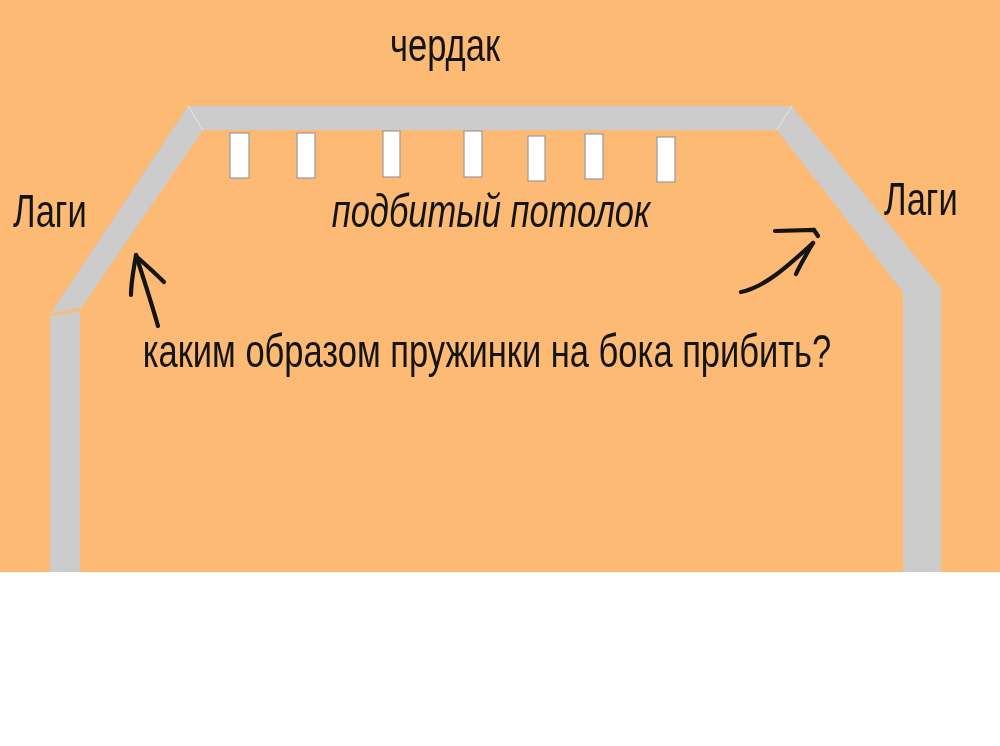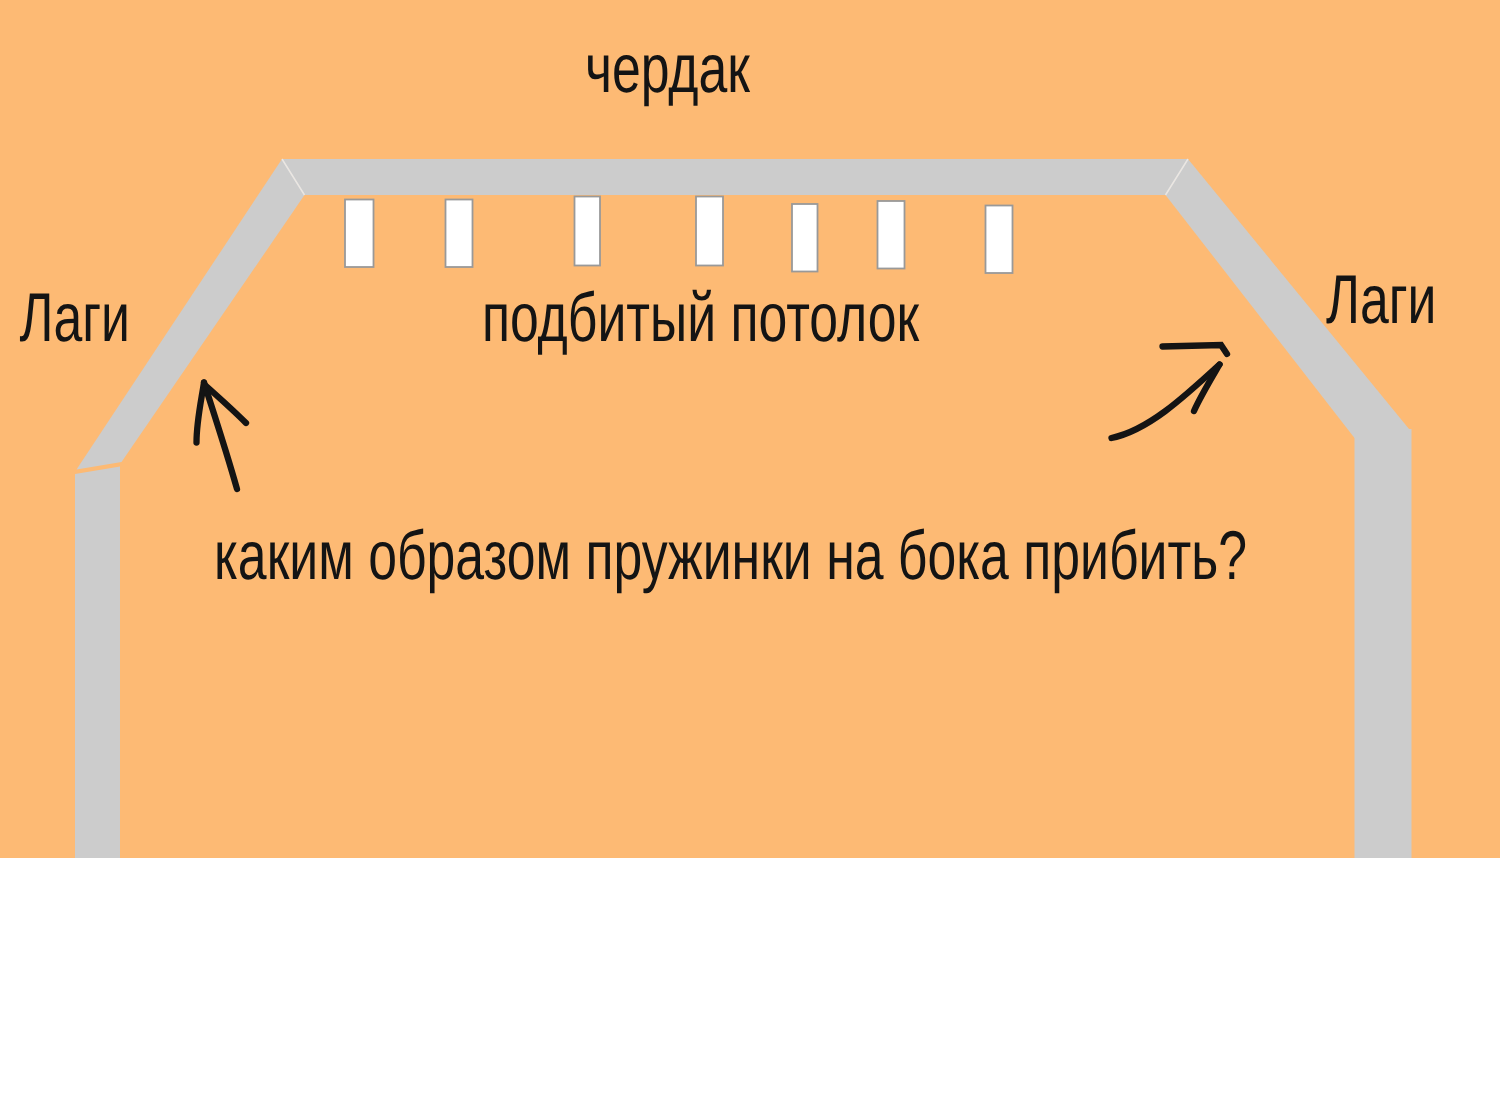--- a/index.html
+++ b/index.html
@@ -37,22 +37,22 @@
   }
   .center .sq {
     transform-origin: 50% 0;
   }
   .anchor-left .sq {
     transform-origin: 0 0;
   }
   #lbl-attic   { left: 445px; top: 22px;  }
   #lbl-lagi-l  { left: 13px;  top: 188px; }
   #lbl-lagi-r  { left: 884px; top: 176px; }
-  #lbl-ceiling { left: 467px; top: 193px; line-height: 36px; }
-  #lbl-question{ left: 487px; top: 347px; text-align: center; }
+  #lbl-ceiling { left: 491px; top: 193px; line-height: 36px; font-style: italic; }
+  #lbl-question{ left: 487px; top: 328px; text-align: center; }
 </style>
 </head>
 <body>
 
 <div class="stage">
 
   <svg width="1000" height="746" viewBox="0 0 1000 746">
 
     <g>
       <polygon points="188,106 792,106 777,130 203,130" fill="#cccccc"></polygon>

